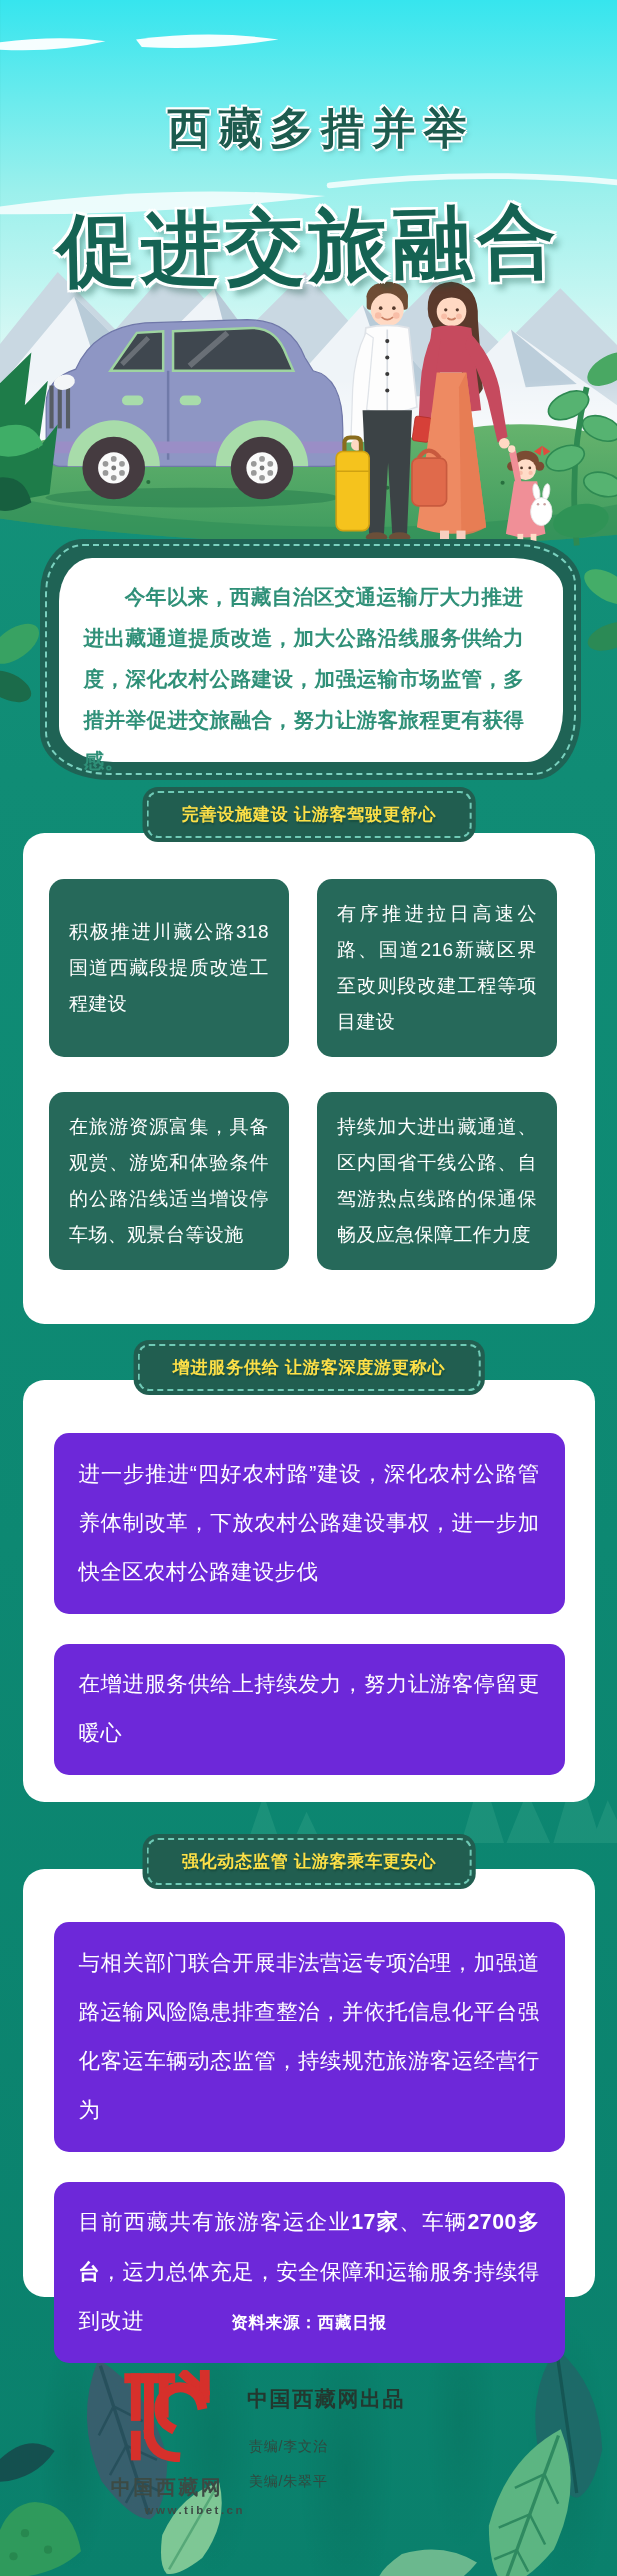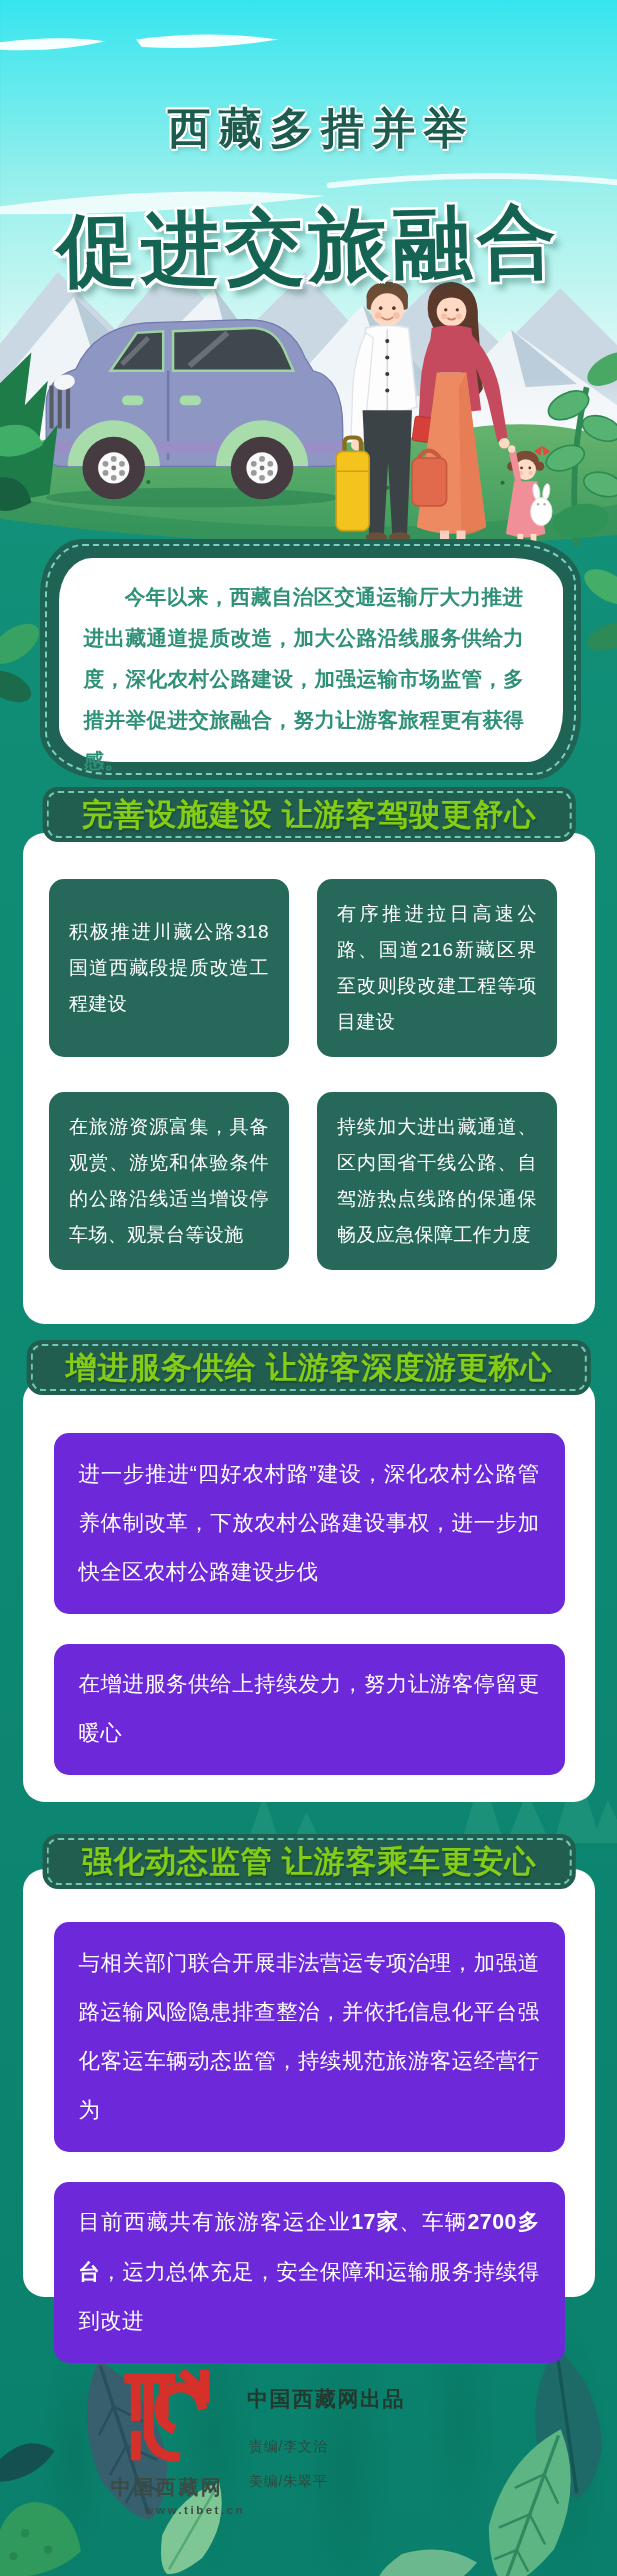--- a/index.html
+++ b/index.html
@@ -37,21 +37,21 @@
   .intro-text{
     position:absolute;left:25px;right:25px;top:18px;
     font-size:20.6px;line-height:41px;color:#2f9078;font-weight:bold;
     text-indent:2em;letter-spacing:0.4px;
   }
   
   .pill{
     left:50%;transform:translateX(-50%);z-index:7;white-space:nowrap;
     background:#215e50;border:2.5px dashed #6fcab6;box-shadow:0 0 0 4.1px #215e50;
     border-radius:11.5px;padding:0 33px;height:43px;line-height:43px;
-    font-size:31px;font-weight:bold;color:#84cc16;letter-spacing:0.8px;
+    font-size:17px;font-weight:bold;color:#fde047;letter-spacing:0.8px;
     text-shadow:0.8px 1.6px 1.6px rgba(0,40,30,.35);
   }
   .pill1{top:791px;}
   .pill2{top:1344px;}
   .pill3{top:1838px;}
   
   .card{left:23px;width:572px;background:#ffffff;border-radius:21.4px;z-index:5;box-sizing:border-box;}
   .card1{top:833px;height:491px;}
   .card2{top:1380px;height:422px;}
   .card3{top:1869px;height:428px;}
@@ -377,20 +377,21 @@
     <g transform="translate(648,240) rotate(20)">
       <path d="M0,-96 Q50,-40 42,44 Q22,98 0,104 Q-22,98 -42,44 Q-50,-40 0,-96 Z" fill="#5cb582"></path>
       <path d="M0,-88 L0,98" stroke="#2f8a60" stroke-width="4"></path>
       <path d="M0,-38 L28,-10 M0,-38 L-28,-10 M0,14 L30,42 M0,14 L-30,42 M0,60 L22,80 M0,60 L-22,80" stroke="#2f8a60" stroke-width="3" fill="none"></path>
     </g>
     <g transform="translate(520,322) rotate(80)">
       <path d="M0,-60 Q32,-24 26,28 Q12,58 0,62 Q-12,58 -26,28 Q-32,-24 0,-60 Z" fill="#7cc294" opacity=".85"></path>
     </g>
   </svg>
 
+  <div class="abs source">资料来源：西藏日报</div>
 
   <svg class="abs logo" width="86" height="92" viewBox="0 0 104 112">
     <g stroke="#d6302b" stroke-width="12" fill="none" stroke-linecap="square">
       <path d="M6,10 H56"></path>
       <path d="M14,10 V56"></path>
       <path d="M30,10 V78"></path>
       <path d="M48,10 V52"></path>
       <path d="M74,6 L98,28"></path>
       <path d="M98,6 V34"></path>
       <path d="M56,70 A26,26 0 1 1 94,42"></path>

